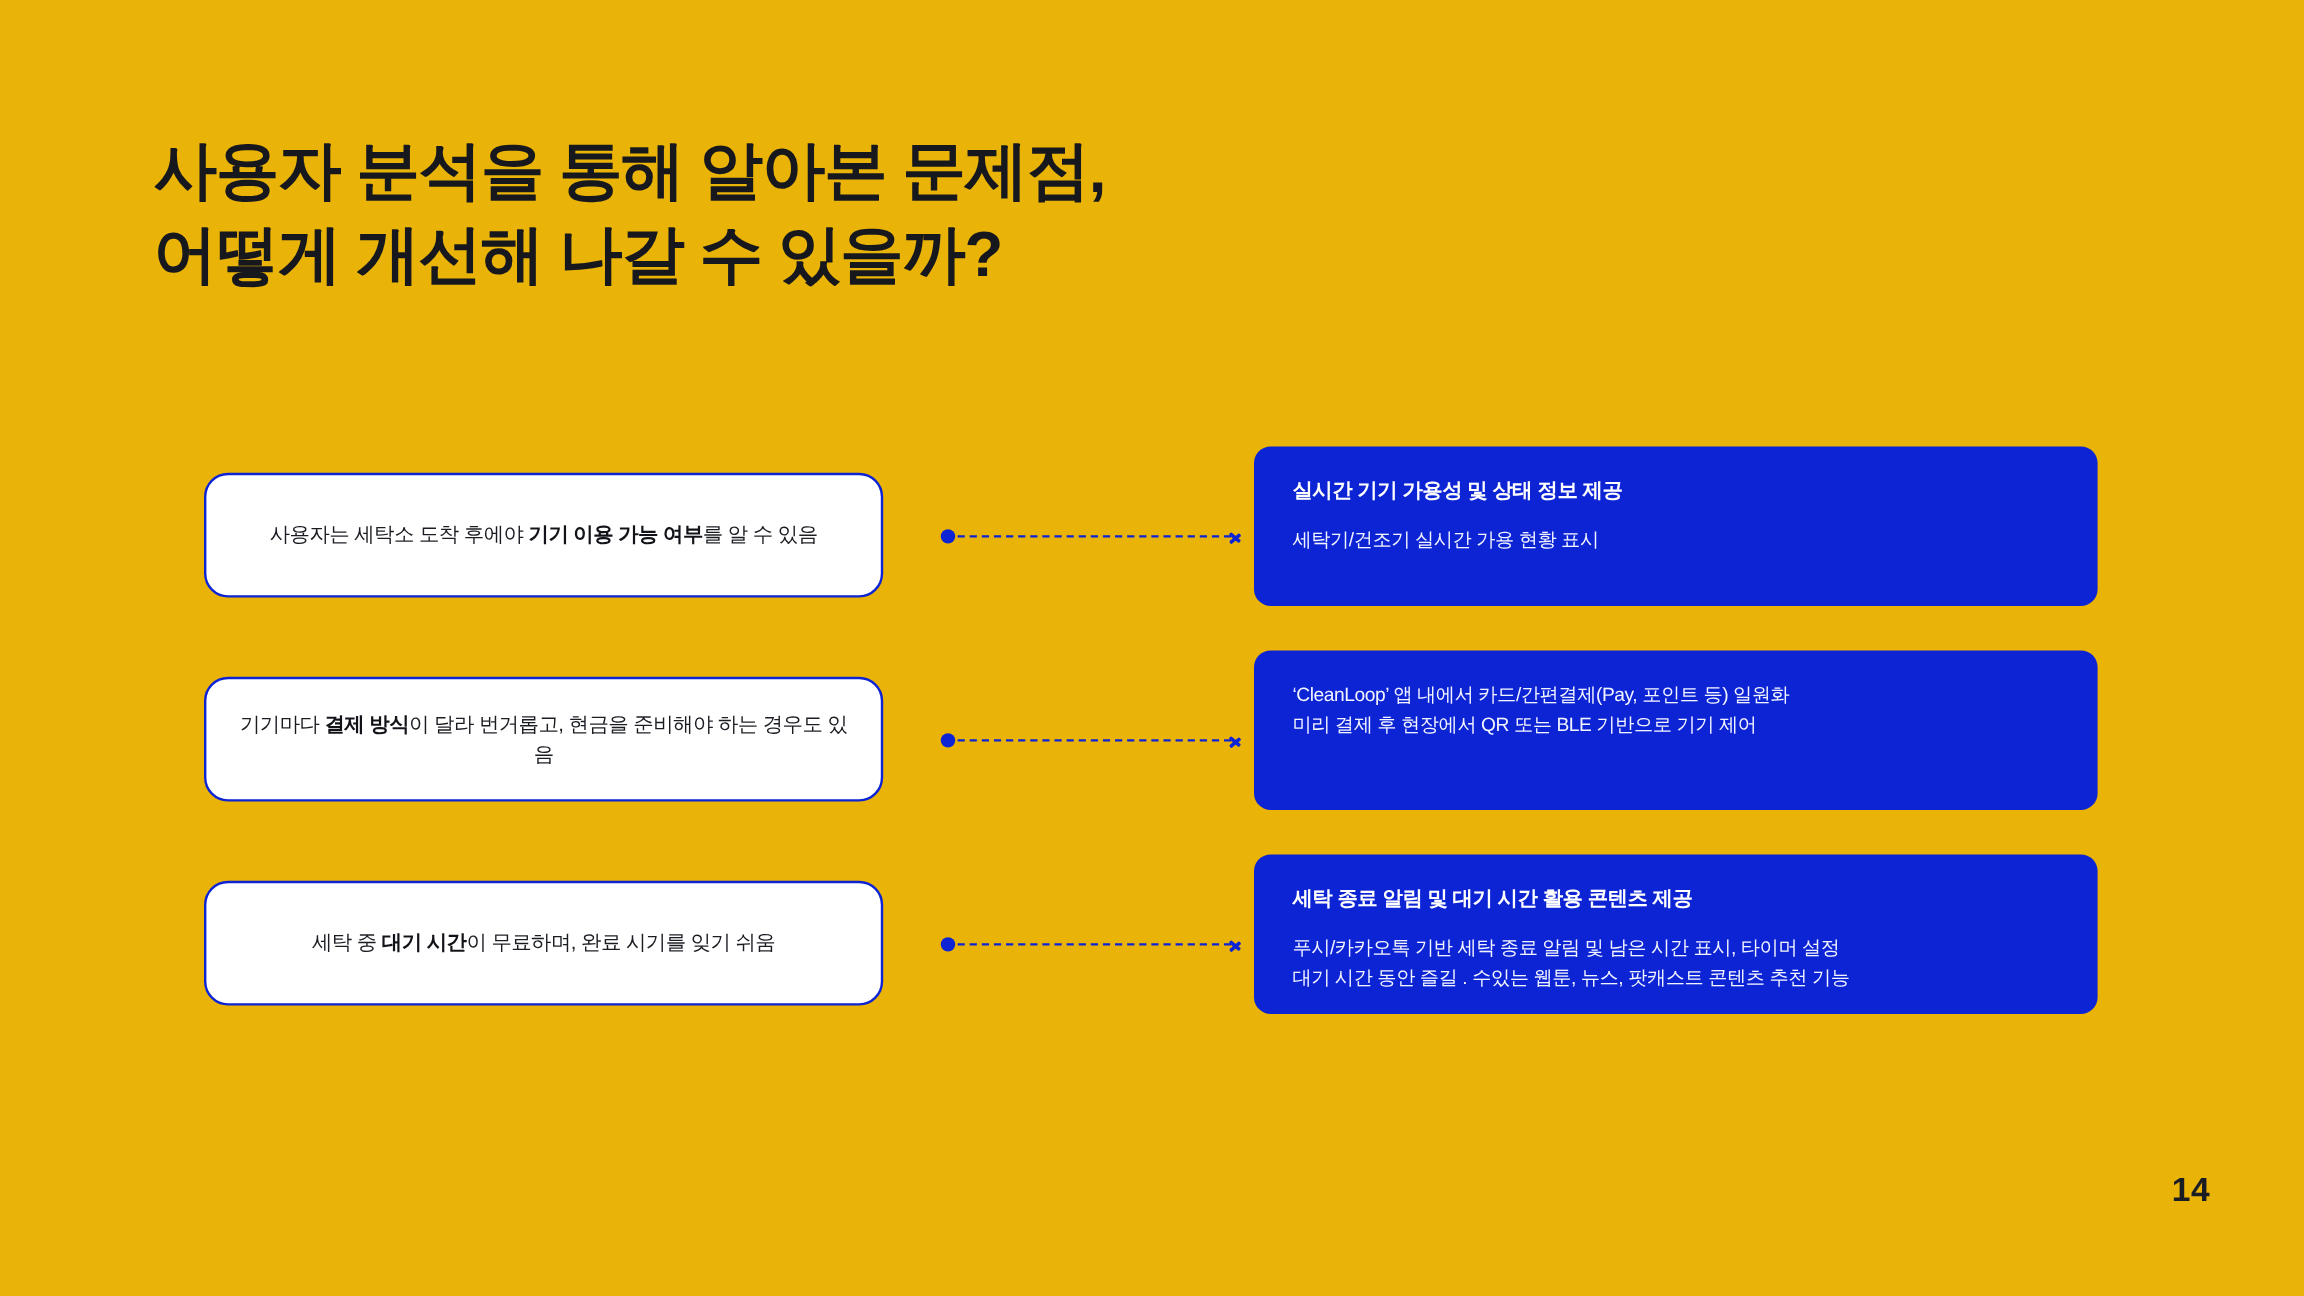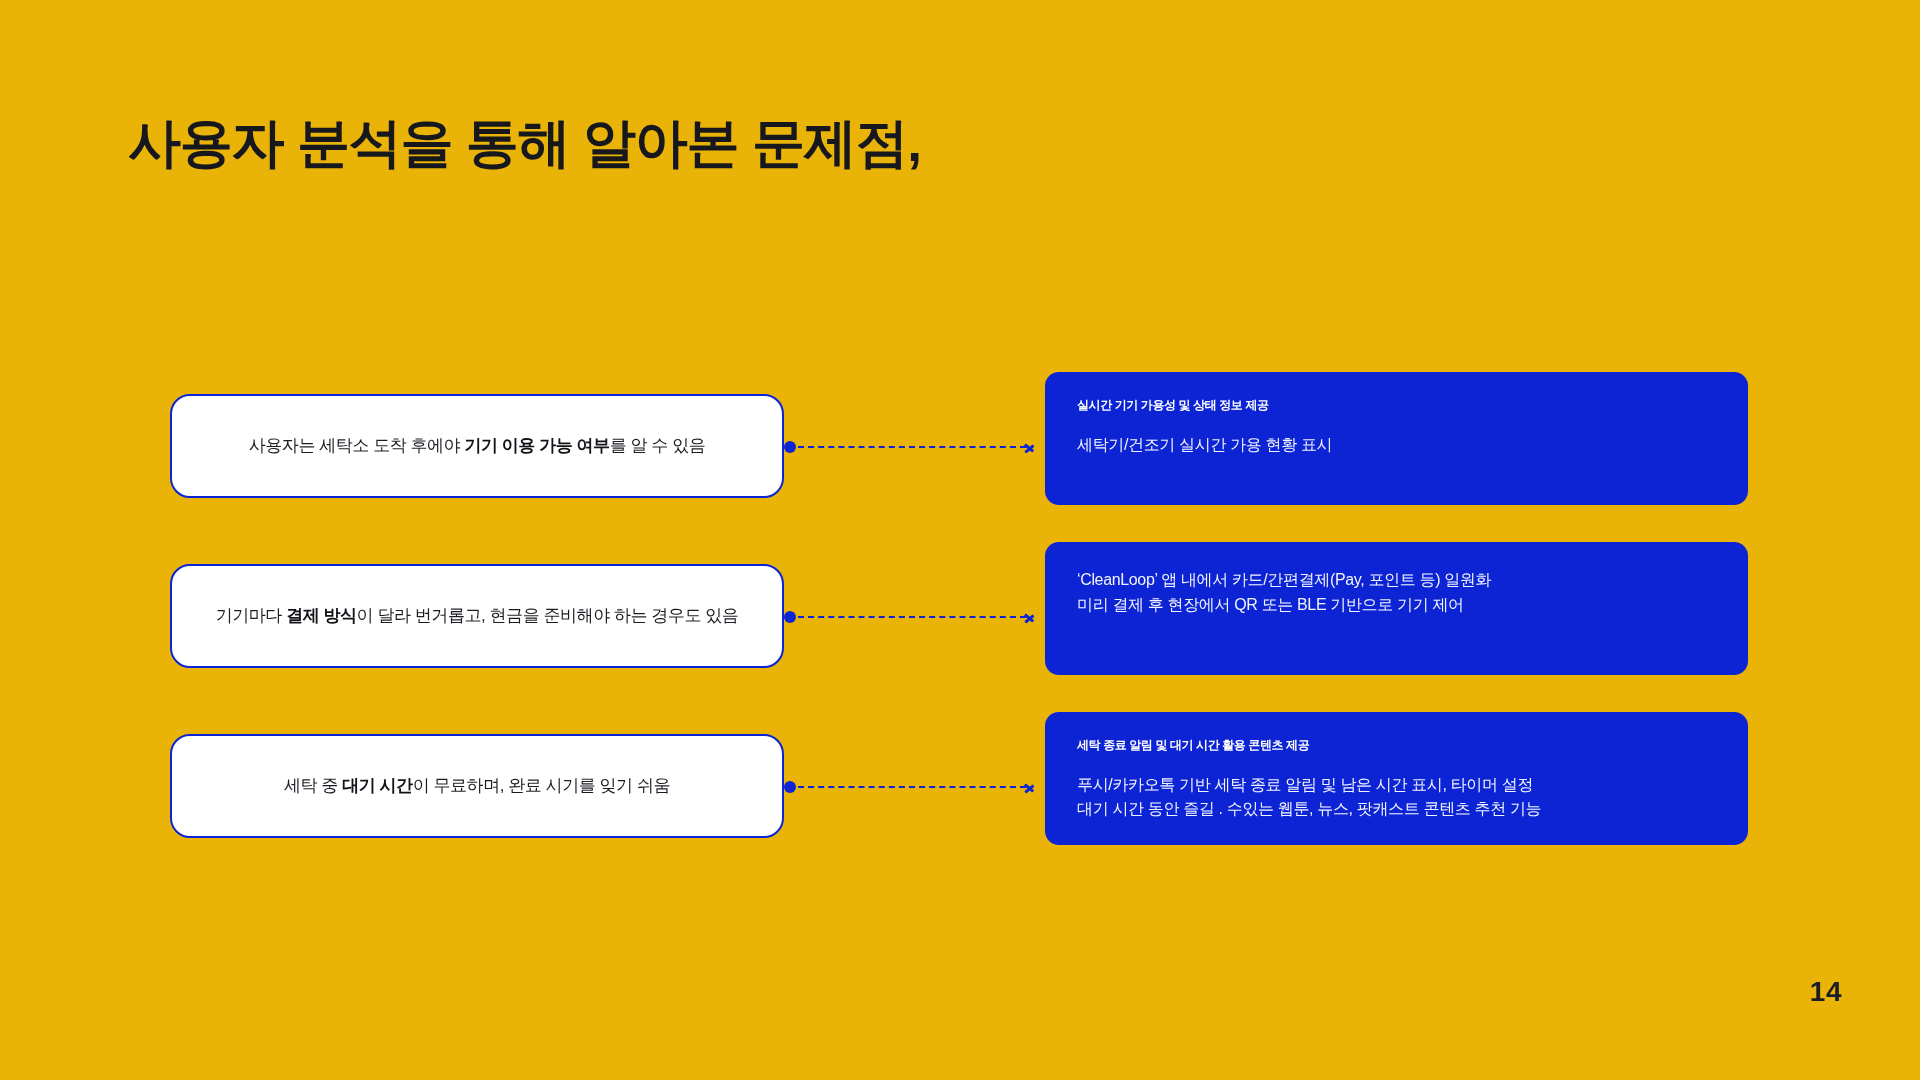--- a/index.html
+++ b/index.html
@@ -56,21 +56,21 @@
   }
   .row-1 { top: 372px; }
   .row-2 { top: 542px; }
   .row-3 { top: 712px; }
 
   
   .problem-card {
     position: absolute;
     left: 170px;
     top: 22px;
-    width: 614px;
+    width: 566px;
     height: 104px;
     border: 2.5px solid #0c24d4;
     border-radius: 20px;
     background: #ffffff;
     box-sizing: border-box;
     display: flex;
     align-items: center;
     justify-content: center;
     padding: 0 26px;
   }
@@ -146,21 +146,21 @@
     left: 1045px;
     top: 0px;
     width: 703px;
     height: 133px;
     background: #0c24d4;
     border-radius: 14px;
     box-sizing: border-box;
     padding: 26px 32px 0 32px;
   }
   .solution-heading {
-    font-size: 12px;
+    font-size: 17px;
     font-weight: 700;
     color: #ffffff;
     letter-spacing: -0.4px;
     line-height: 1.3;
     margin-bottom: 19px;
   }
   .solution-line {
     font-size: 16px;
     font-weight: 400;
     color: #f2f4ff;
@@ -181,20 +181,21 @@
     margin-top: 32px;
   }
 </style>
 </head>
 <body>
 
 <div class="slide">
 
   <div class="title-block">
     <div class="title-line">사용자 분석을 통해 알아본 문제점,</div>
+    <div class="title-line">어떻게 개선해 나갈 수 있을까?</div>
   </div>
 
   <div class="rows">
 
     <div class="row row-1">
       <div class="problem-card">
         <div class="problem-text"><span>사용자는 세탁소 도착 후에야 </span><b>기기 이용 가능 여부</b><span>를 알 수 있음</span></div>
       </div>
       <div class="connector">
         <span class="conn-dot"></span>

